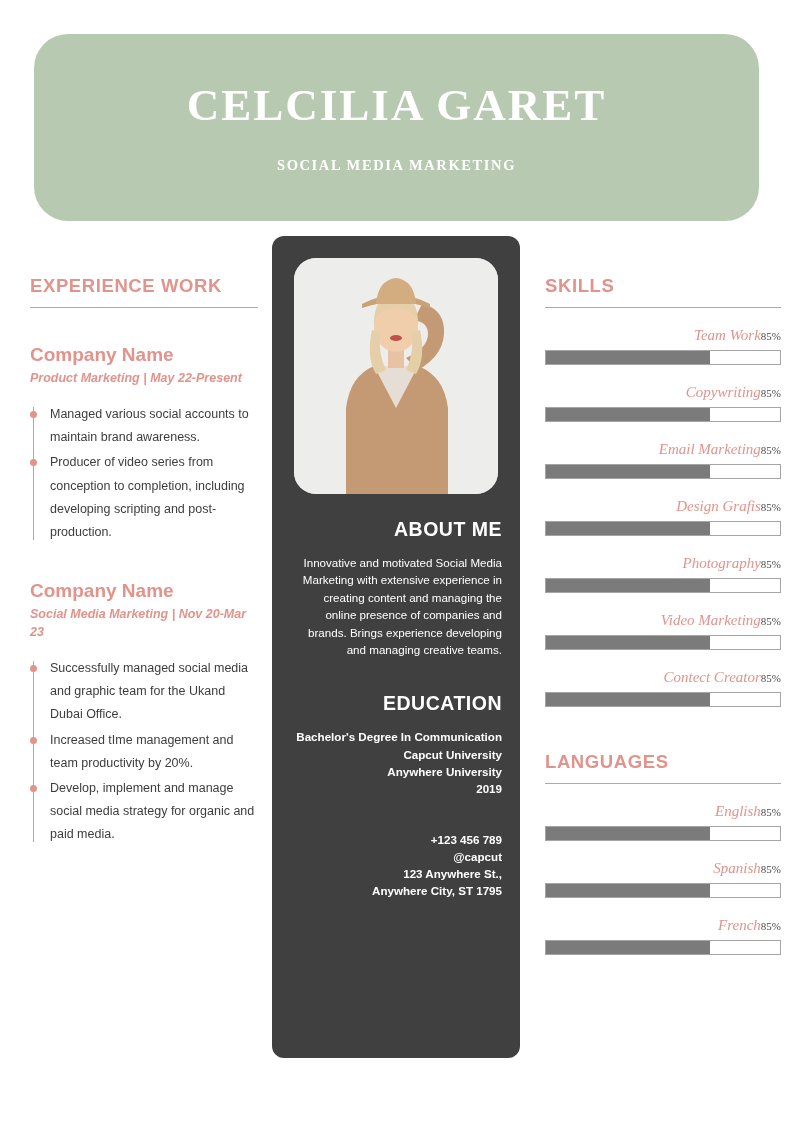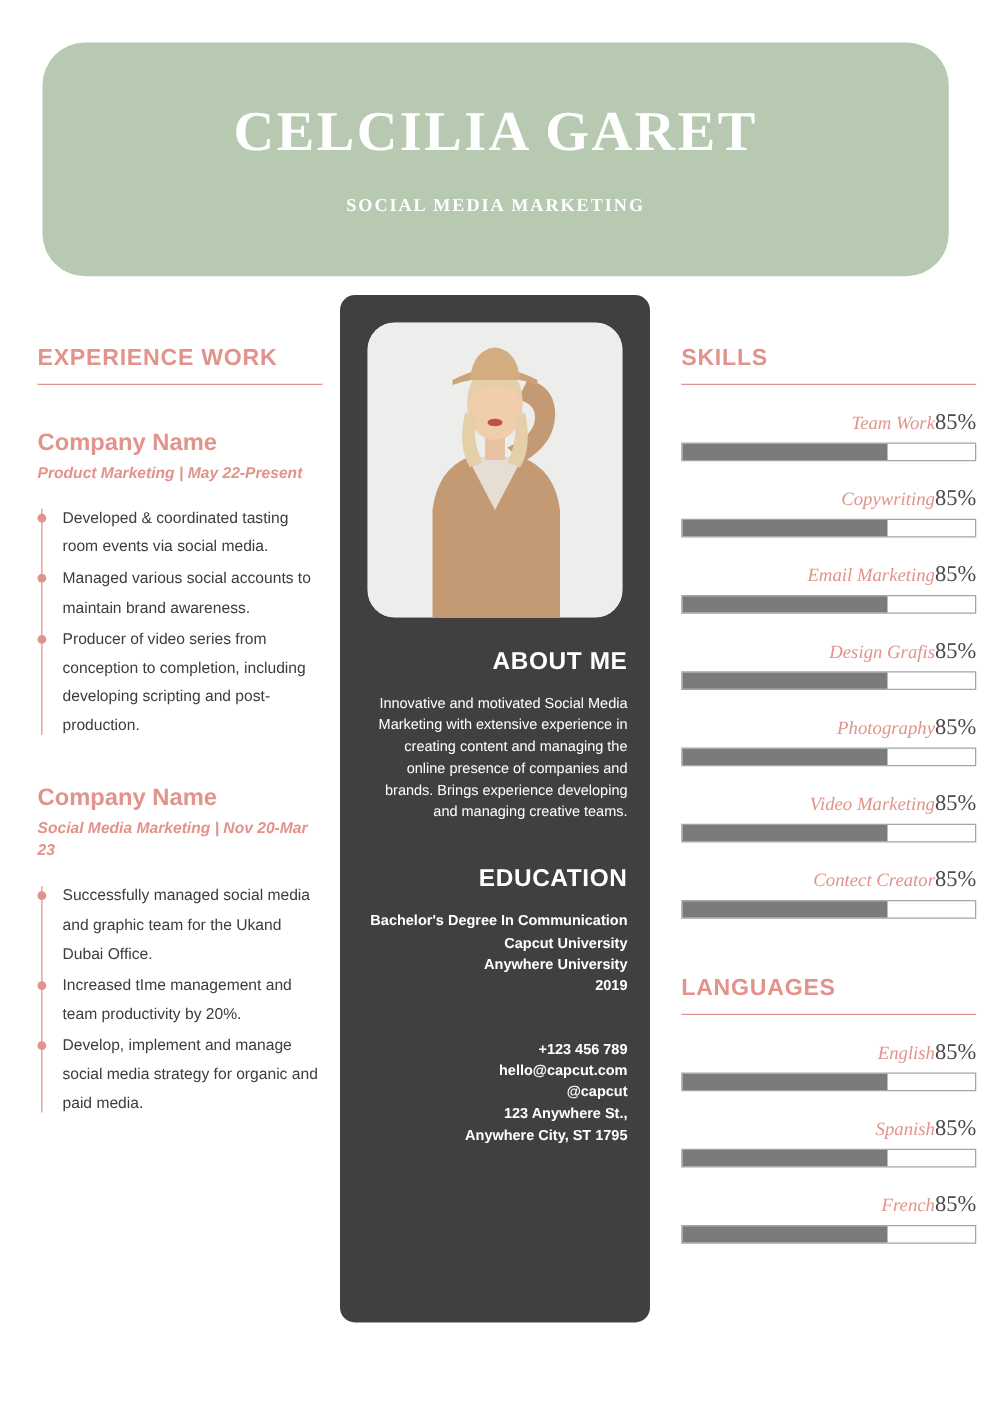--- a/index.html
+++ b/index.html
@@ -160,21 +160,21 @@
     justify-content: flex-end;
   }
   .skill-name {
     font-family: "Liberation Serif", serif;
     font-style: italic;
     font-size: 15px;
     color: #e2938b;
   }
   .skill-pct {
     font-family: "Liberation Serif", serif;
-    font-size: 18px;
+    font-size: 11px;
     color: #4a4a4a;
   }
   .bar-track {
     margin-top: 6px;
     height: 15px;
     width: 100%;
     background: #ffffff;
     border: 1px solid #a5a5a5;
   }
   .bar-fill {
@@ -195,21 +195,20 @@
 
   <div class="left-col">
     <div class="section-title">EXPERIENCE WORK</div>
     <div class="title-rule"></div>
 
     <div class="job">
       <div class="job-company">Company Name</div>
       <div class="job-meta">Product Marketing | May 22-Present</div>
       <div class="bullets">
         <div class="vline"></div>
-        <div class="bullet"><span class="dot"></span><span>Developed &amp; coordinated tasting room events via social media.</span></div>
         <div class="bullet"><span class="dot"></span><span>Managed various social accounts to maintain brand awareness.</span></div>
         <div class="bullet"><span class="dot"></span><span>Producer of video series from conception to completion, including developing scripting and post-production.</span></div>
       </div>
     </div>
 
     <div class="job">
       <div class="job-company">Company Name</div>
       <div class="job-meta">Social Media Marketing | Nov 20-Mar 23</div>
       <div class="bullets">
         <div class="vline"></div>
@@ -255,21 +254,20 @@
           <div>Bachelor's Degree In Communication</div>
           <div>Capcut University</div>
           <div>Anywhere University</div>
           <div>2019</div>
         </div>
       </div>
 
       <div class="cp-block">
         <div class="cp-lines">
           <div>+123  456 789</div>
-          <div>hello@capcut.com</div>
           <div>@capcut</div>
           <div>123 Anywhere St.,</div>
           <div>Anywhere City, ST 1795</div>
         </div>
       </div>
     </div>
   </div>
 
   <div class="right-col">
     <div class="section-title">SKILLS</div>

